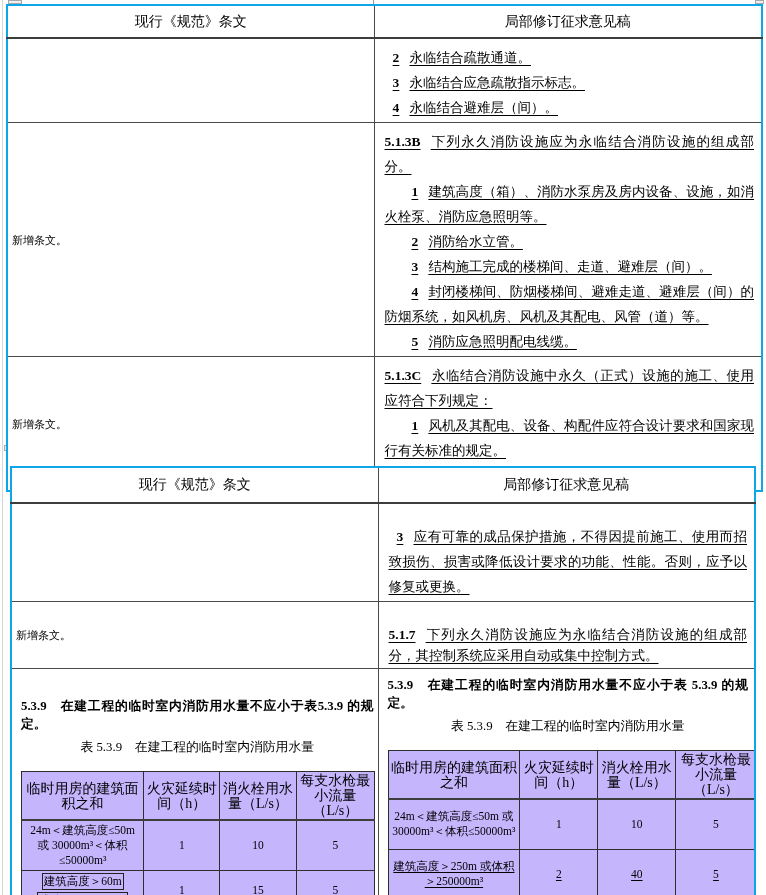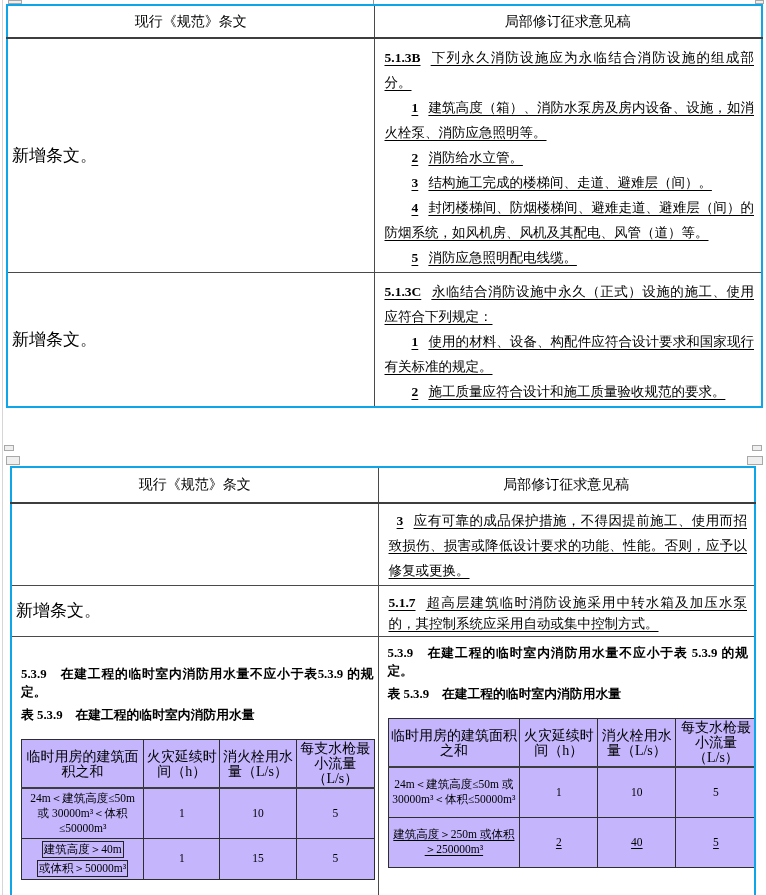--- a/index.html
+++ b/index.html
@@ -23,36 +23,36 @@
   .t2{left:10px;top:466px;width:746px;}
   .cmp th,.cmp td{border:1px solid #4a4a4a;box-sizing:border-box;overflow:hidden;}
   .cmp thead th{border-bottom:2px solid #3d3d3d;font-weight:400;font-size:14px;text-align:center;vertical-align:middle;}
   col.c-left{width:367px;}
 
   .t1 tr.row1{height:80px;}  .t1 tr.row2{height:201px;} .t1 tr.row3{height:125px;}
   .t1 thead tr{height:33px;}
   .t2 thead tr{height:36px;}
   .t2 tr.row1{height:55px;}  .t2 tr.row2{height:45px;}  .t2 tr.row3{height:220px;} .t2 tr.row4{height:110px;}
 
-  .lcell{vertical-align:middle;padding:2px 4px;font-size:17px;line-height:18px;}
+  .lcell{vertical-align:middle;padding:2px 4px;font-size:11px;line-height:18px;}
   .rcell{vertical-align:top;padding:6px 7px 2px 10px;font-size:13.5px;}
-  .t2 .rcell{padding-top:4px;}
+  .t2 .rcell{padding-top:20px;}
   .para{margin:0;line-height:25px;text-align:justify;}
   .t2 .row2 .para{line-height:21px;padding-top:2px;}
   .row4 .para{line-height:28px;padding-top:2px;}
   .row4 td{vertical-align:top;padding:2px 7px 2px 8px;font-size:13.5px;}
   .u{text-decoration:underline;text-underline-offset:3px;text-decoration-thickness:1px;}
   .num{font-weight:700;margin-right:.75em;}
   .ind-s{text-indent:.6em;}
   .ind-l{text-indent:2em;}
 
   .clausecell{vertical-align:top;padding:7px 6px 0 9px;}
   .clausecell.leftside{padding-top:28px;padding-left:9px;padding-right:4px;}
   .clause{font-weight:700;font-size:12.8px;line-height:18px;text-align:justify;margin:0;}
-  .ttitle{font-weight:700;font-size:12.8px;text-align:left;margin:6px 0 4px;}
+  .ttitle{font-weight:400;font-size:12.8px;text-align:center;margin:6px 0 4px;}
 
   table.nt{border-collapse:collapse;margin:15px auto;font-size:11.5px;line-height:15px;background:#c4b5fd;}
   .nt th,.nt td{border:1px solid #2e2e2e;text-align:center;vertical-align:middle;padding:1px 2px;box-sizing:border-box;}
   .nt th{font-weight:400;}
   .ntL{width:354px;} .ntR{width:369px;}
   .ntL col.c0{width:124px;} .ntR col.c0{width:130px;}
   .nt col.c1{width:77px;} .nt col.c2{width:77px;} .nt col.c3{width:79px;}
   .ntL thead tr{height:34px;} .ntL tbody tr:nth-child(1){height:50px;} .ntL tbody tr:nth-child(2){height:36px;}
   .ntR thead tr{height:34px;} .ntR tbody tr:nth-child(1){height:50px;} .ntR tbody tr:nth-child(2){height:50px;} .ntR tbody tr:nth-child(3){height:23px;}
   .boxed{display:inline-block;border:1px solid #222;padding:0 1px;margin:1px 1px;}
@@ -76,40 +76,48 @@
         <col class="c-left">
         <col>
       </colgroup>
     <thead>
       <tr>
         <th>现行《规范》条文</th>
         <th>局部修订征求意见稿</th>
       </tr>
     </thead>
     <tbody>
+        <tr class="row1">
+          <td class="lcell"></td>
+          <td class="rcell">
+            <p class="para u ind-s"><span class="num">2</span><span>永临结合疏散通道。</span></p>
+            <p class="para u ind-s"><span class="num">3</span><span>永临结合应急疏散指示标志。</span></p>
+            <p class="para u ind-s"><span class="num">4</span><span>永临结合避难层（间）。</span></p>
+          </td>
+        </tr>
         <tr class="row2">
           <td class="lcell">
             <div>新增条文。</div>
           </td>
           <td class="rcell">
             <p class="para u"><span class="num">5.1.3B</span><span>下列永久消防设施应为永临结合消防设施的组成部分。</span></p>
             <p class="para u ind-l"><span class="num">1</span><span>建筑高度（箱）、消防水泵房及房内设备、设施，如消火栓泵、消防应急照明等。</span></p>
             <p class="para u ind-l"><span class="num">2</span><span>消防给水立管。</span></p>
             <p class="para u ind-l"><span class="num">3</span><span>结构施工完成的楼梯间、走道、避难层（间）。</span></p>
             <p class="para u ind-l"><span class="num">4</span><span>封闭楼梯间、防烟楼梯间、避难走道、避难层（间）的防烟系统，如风机房、风机及其配电、风管（道）等。</span></p>
             <p class="para u ind-l"><span class="num">5</span><span>消防应急照明配电线缆。</span></p>
           </td>
         </tr>
         <tr class="row3">
           <td class="lcell">
             <div>新增条文。</div>
           </td>
           <td class="rcell">
             <p class="para u"><span class="num">5.1.3C</span><span>永临结合消防设施中永久（正式）设施的施工、使用应符合下列规定：</span></p>
-            <p class="para u ind-l"><span class="num">1</span><span>使用的材料、设备、构配件应符合设计要求和国家现行有关标准的规定。</span></p>
+            <p class="para u ind-l"><span class="num">1</span><span>风机及其配电、设备、构配件应符合设计要求和国家现行有关标准的规定。</span></p>
             <p class="para u ind-l"><span class="num">2</span><span>施工质量应符合设计和施工质量验收规范的要求。</span></p>
           </td>
         </tr>
       </tbody>
   </table>
 
   <table class="cmp t2">
     <colgroup>
         <col class="c-left">
         <col>
@@ -125,21 +133,21 @@
           <td class="lcell"></td>
           <td class="rcell">
             <p class="para u ind-s"><span class="num">3</span><span>应有可靠的成品保护措施，不得因提前施工、使用而招致损伤、损害或降低设计要求的功能、性能。否则，应予以修复或更换。</span></p>
           </td>
         </tr>
         <tr class="row2">
           <td class="lcell">
             <div>新增条文。</div>
           </td>
           <td class="rcell">
-            <p class="para u"><span class="num">5.1.7</span><span>超高层建筑临时消防设施采用中转水箱及加压水泵的，其控制系统应采用自动或集中控制方式。</span></p>
+            <p class="para u"><span class="num">5.1.7</span><span>下列永久消防设施应为永临结合消防设施的组成部分，其控制系统应采用自动或集中控制方式。</span></p>
           </td>
         </tr>
         <tr class="row3">
           <td class="clausecell leftside">
             <p class="clause">5.3.9　在建工程的临时室内消防用水量不应小于表5.3.9 的规定。</p>
             <p class="ttitle">表 5.3.9　在建工程的临时室内消防用水量</p>
             <table class="nt ntL">
               <colgroup>
                 <col class="c0">
                 <col class="c1">
@@ -155,21 +163,21 @@
                 </tr>
               </thead>
               <tbody>
                 <tr>
                   <td><span>24m＜建筑高度≤50m 或 30000m³＜体积≤50000m³</span></td>
                   <td>1</td>
                   <td>10</td>
                   <td>5</td>
                 </tr>
                 <tr>
-                  <td><span class="boxed">建筑高度＞40m</span> <span class="boxed">或体积＞50000m³</span></td>
+                  <td><span class="boxed">建筑高度＞60m</span> <span class="boxed">或体积＞50000m³</span></td>
                   <td>1</td>
                   <td>15</td>
                   <td>5</td>
                 </tr>
               </tbody>
             </table>
           </td>
           <td class="clausecell">
             <p class="clause">5.3.9　在建工程的临时室内消防用水量不应小于表 5.3.9 的规定。</p>
             <p class="ttitle">表 5.3.9　在建工程的临时室内消防用水量</p>

